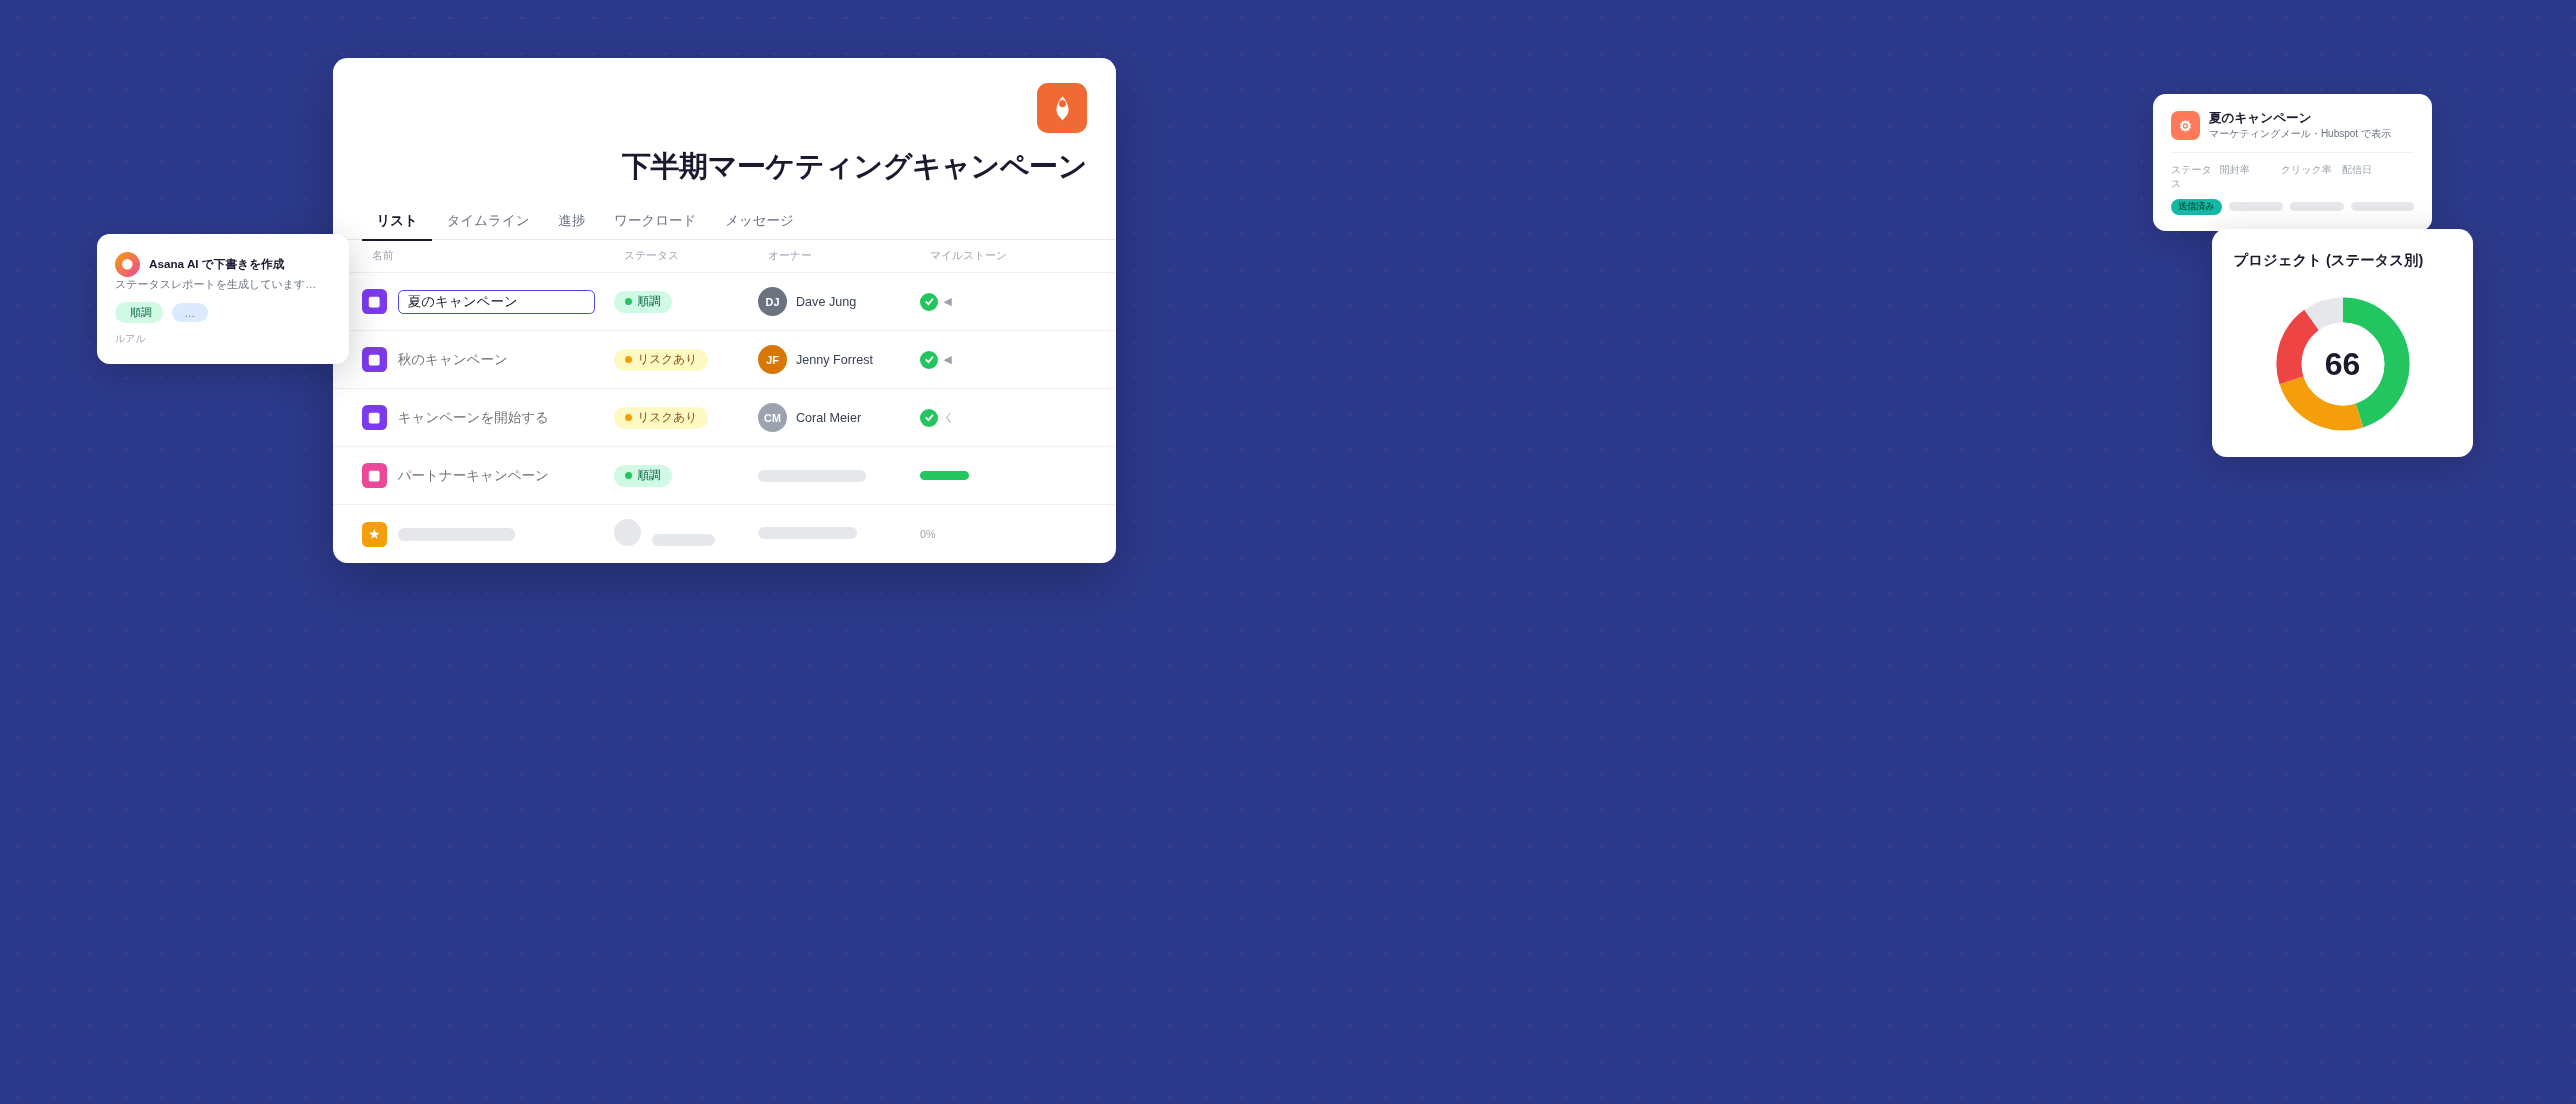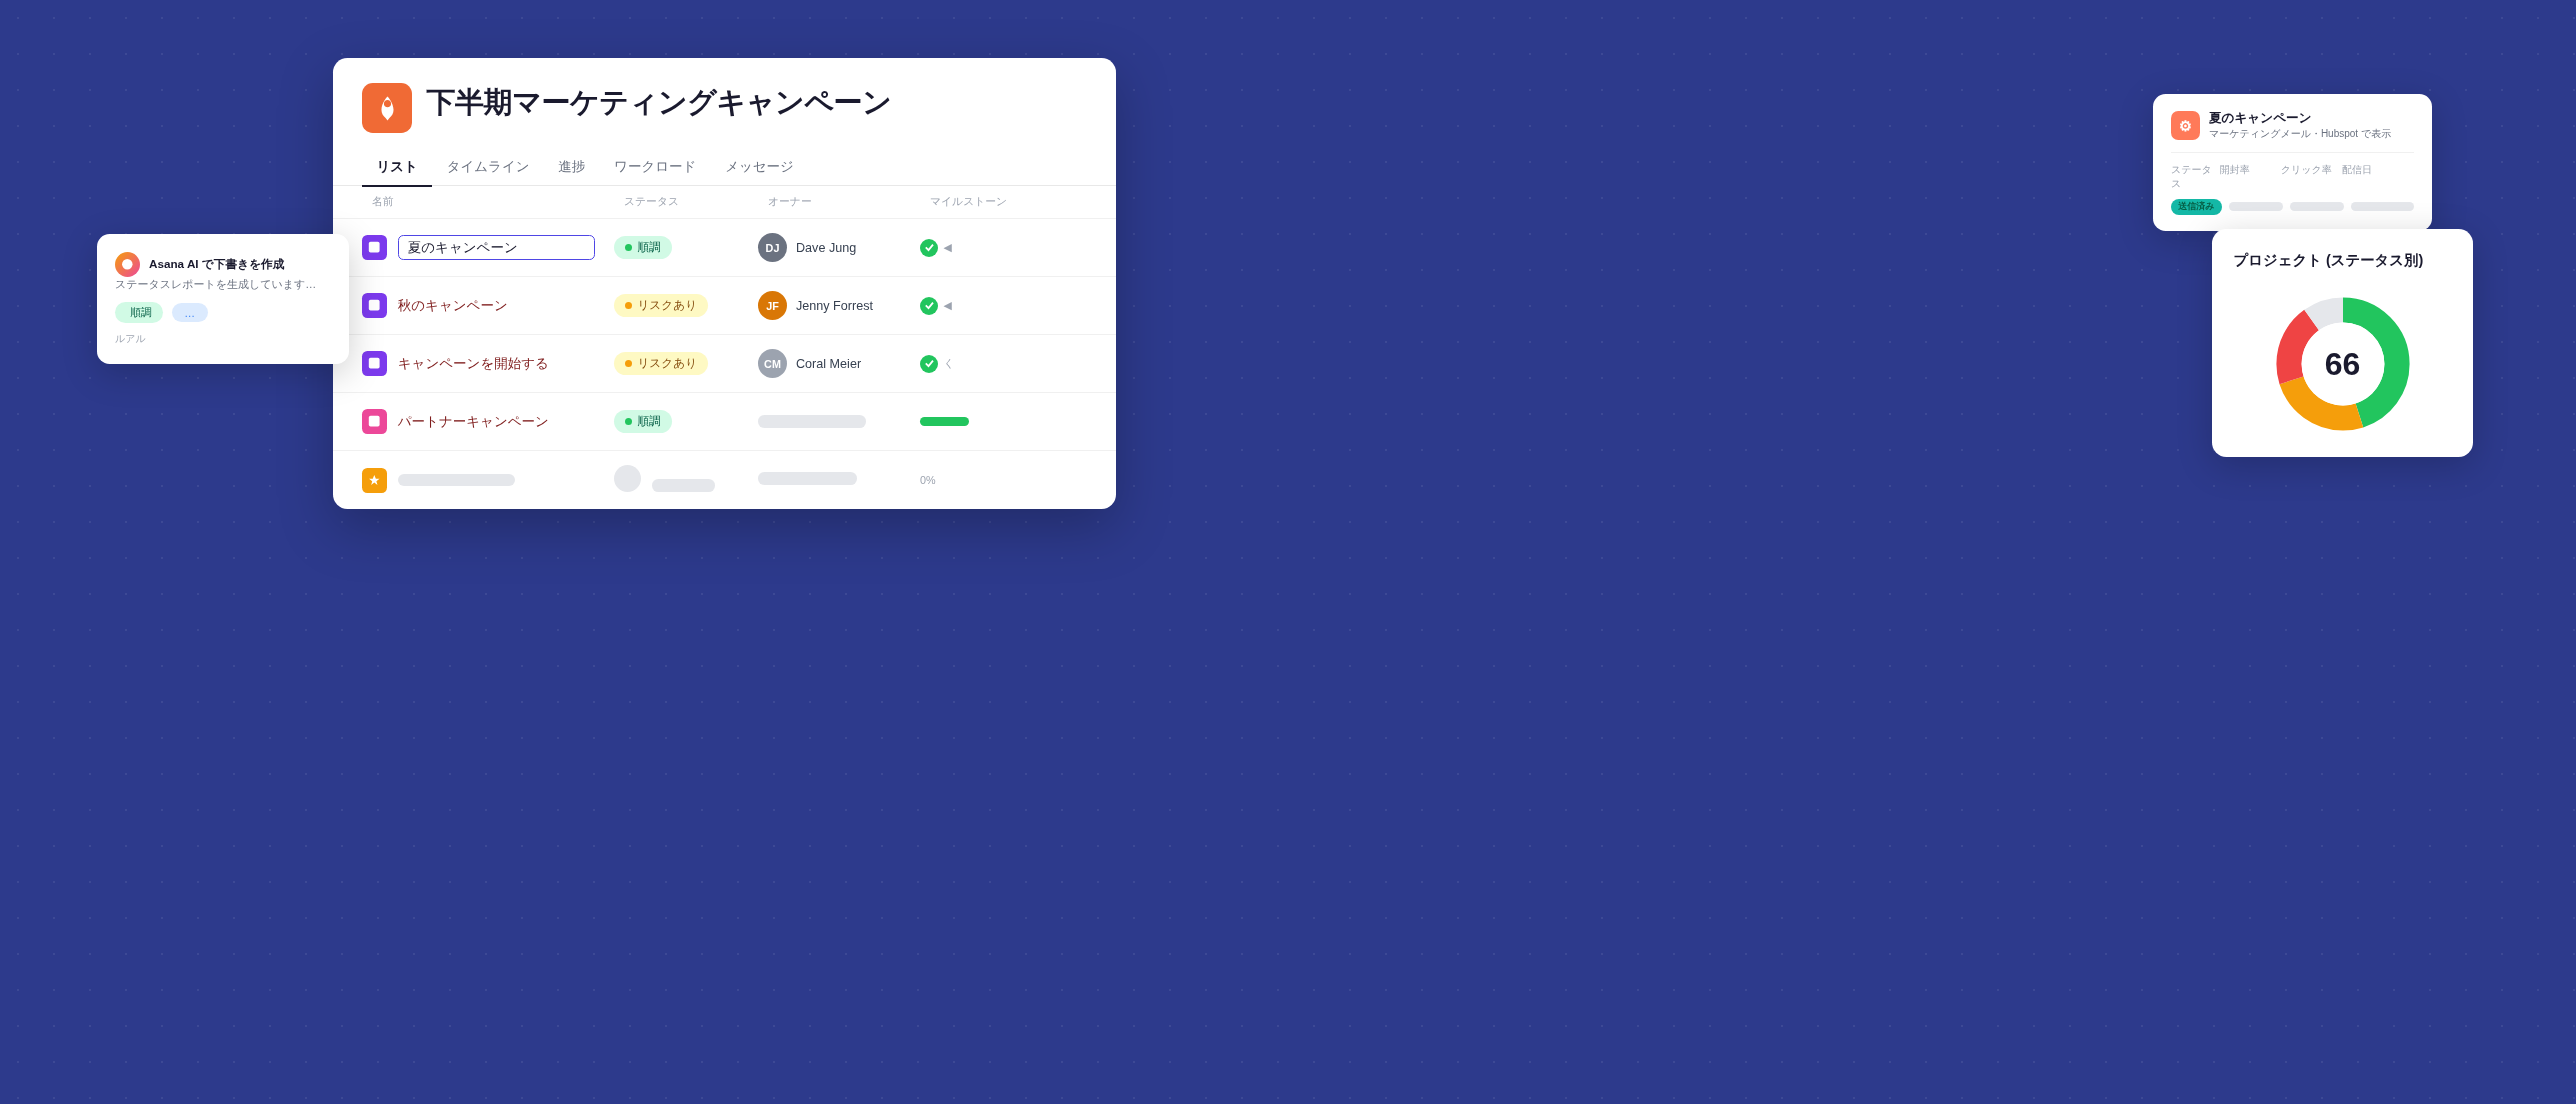--- a/index.html
+++ b/index.html
@@ -27,23 +27,24 @@
       left: 333px;
       top: 58px;
       width: 783px;
       background: #fff;
       border-radius: 14.4px;
       box-shadow: 0 18px 54px rgba(0,0,0,0.25);
       overflow: hidden;
     }
     .card-header {
       display: flex;
-      align-items: flex-start;
+      align-items: flex-end;
       gap: 14.4px;
       padding: 25px 29px 16px;
+      flex-direction: column;
     }
     .project-icon {
       width: 50px;
       height: 50px;
       background: #f06a35;
       border-radius: 10.8px;
       display: flex;
       align-items: center;
       justify-content: center;
     }
@@ -122,21 +123,21 @@
       align-items: center;
       justify-content: center;
       flex-shrink: 0;
     }
     .task-icon.purple { background: #7c3aed; }
     .task-icon.pink { background: #ec4899; }
     .task-icon.star { background: #f59e0b; }
 
     .task-name-text {
       font-size: 13.5px;
-      color: #7f1d1d;
+      color: #737373;
     }
     .task-name-input {
       border: 1.8px solid #4f46e5;
       border-radius: 5.4px;
       padding: 3.6px 9px;
       font-size: 13.5px;
       color: #1a1a2e;
       outline: none;
       background: white;
     }

